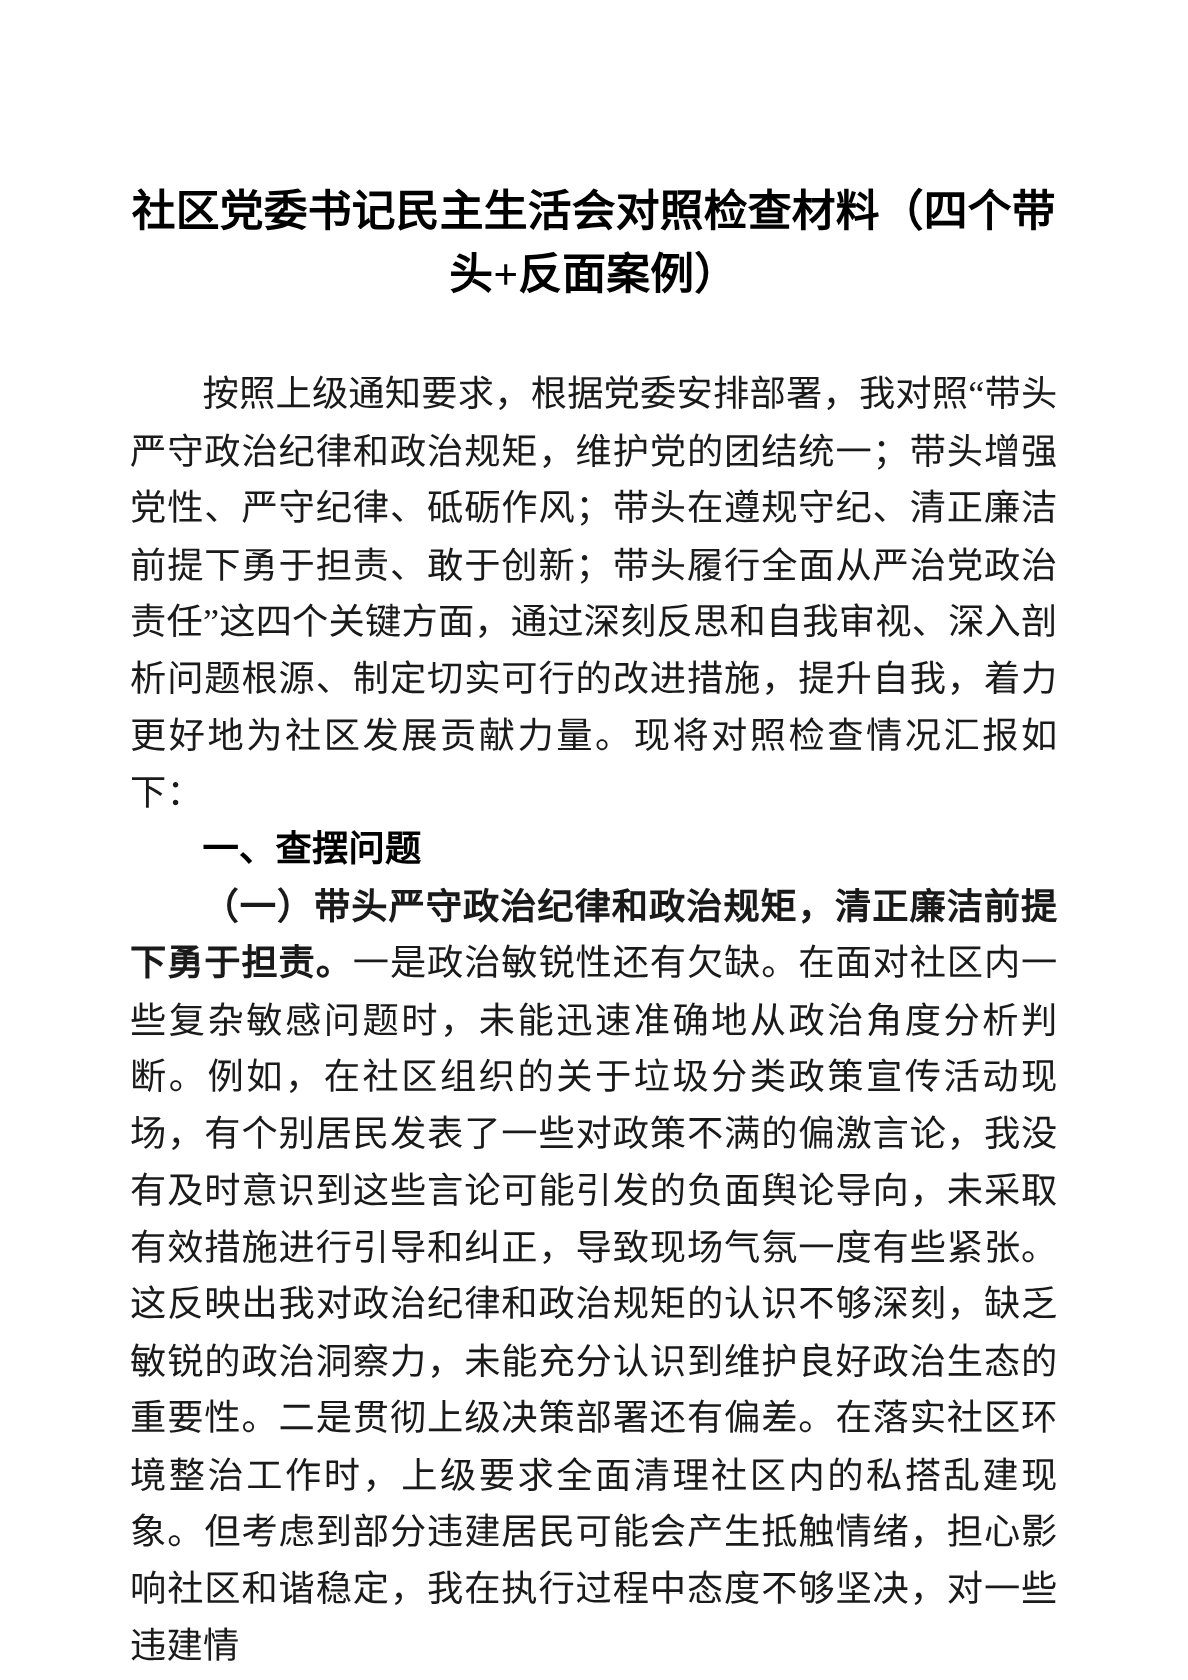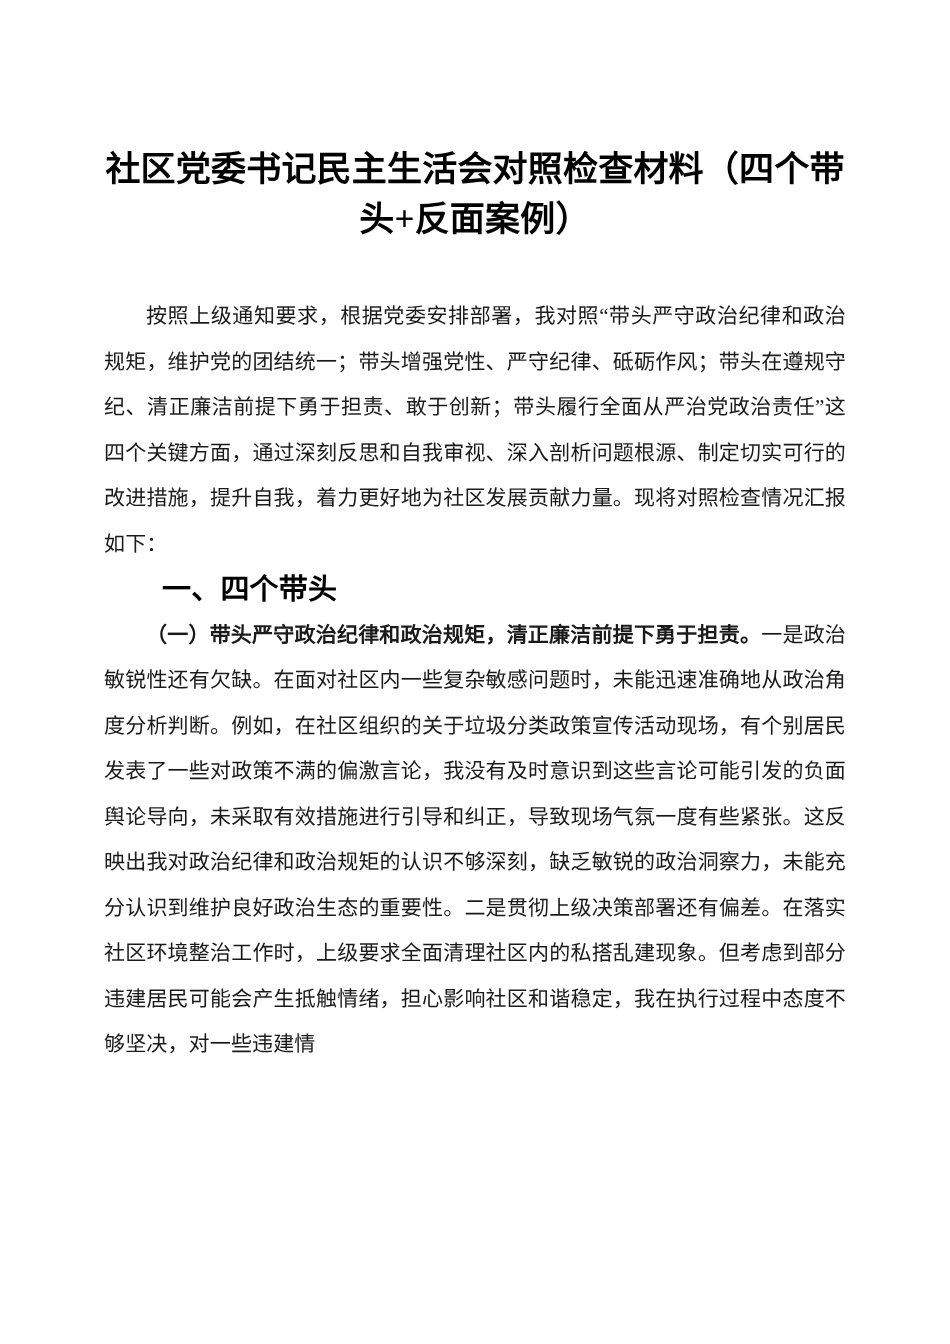--- a/index.html
+++ b/index.html
@@ -37,21 +37,21 @@
     color: #000000;
     text-align: center;
     letter-spacing: 0.2px;
     word-break: break-all;
   }
 
   
   .para {
     margin: 0;
     font-family: "Liberation Serif", "DejaVu Serif", serif;
-    font-size: 21px;
+    font-size: 29px;
     line-height: 45.5px;
     color: #1a1a1a;
     text-align: justify;
     text-justify: inter-ideograph;
     text-indent: 2em;
     word-break: break-all;
     letter-spacing: 0.15px;
   }
 
   .para.first-body {
@@ -84,21 +84,21 @@
 <body>
 
 <div class="page">
 
   <div class="doc-body">
 
     <h1 class="doc-title">社区党委书记民主生活会对照检查材料（四个带头+反面案例）</h1>
 
     <p class="para first-body">按照上级通知要求，根据党委安排部署，我对照“带头严守政治纪律和政治规矩，维护党的团结统一；带头增强党性、严守纪律、砥砺作风；带头在遵规守纪、清正廉洁前提下勇于担责、敢于创新；带头履行全面从严治党政治责任”这四个关键方面，通过深刻反思和自我审视、深入剖析问题根源、制定切实可行的改进措施，提升自我，着力更好地为社区发展贡献力量。现将对照检查情况汇报如下：</p>
 
-    <h2 class="section-heading">一、四个带头</h2>
+    <h2 class="section-heading">一、查摆问题</h2>
 
     <p class="para"><span class="lead">（一）带头严守政治纪律和政治规矩，清正廉洁前提下勇于担责。</span><span>一是政治敏锐性还有欠缺。在面对社区内一些复杂敏感问题时，未能迅速准确地从政治角度分析判断。例如，在社区组织的关于垃圾分类政策宣传活动现场，有个别居民发表了一些对政策不满的偏激言论，我没有及时意识到这些言论可能引发的负面舆论导向，未采取有效措施进行引导和纠正，导致现场气氛一度有些紧张。这反映出我对政治纪律和政治规矩的认识不够深刻，缺乏敏锐的政治洞察力，未能充分认识到维护良好政治生态的重要性。二是贯彻上级决策部署还有偏差。在落实社区环境整治工作时，上级要求全面清理社区内的私搭乱建现象。但考虑到部分违建居民可能会产生抵触情绪，担心影响社区和谐稳定，我在执行过程中态度不够坚决，对一些违建情</span></p>
 
     <div class="spacer-bottom"></div>
 
   </div>
 
 </div>
 
 </body></html>

